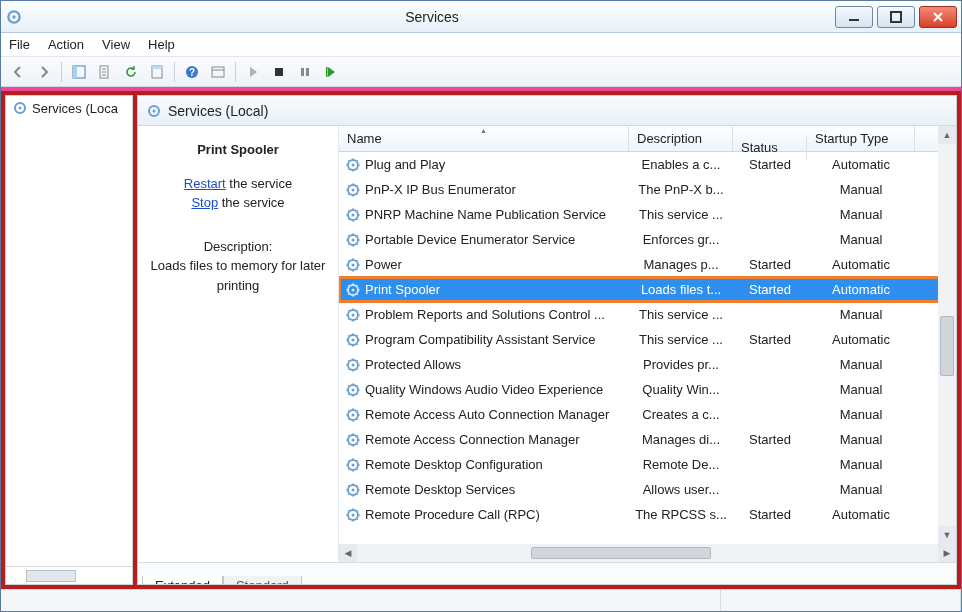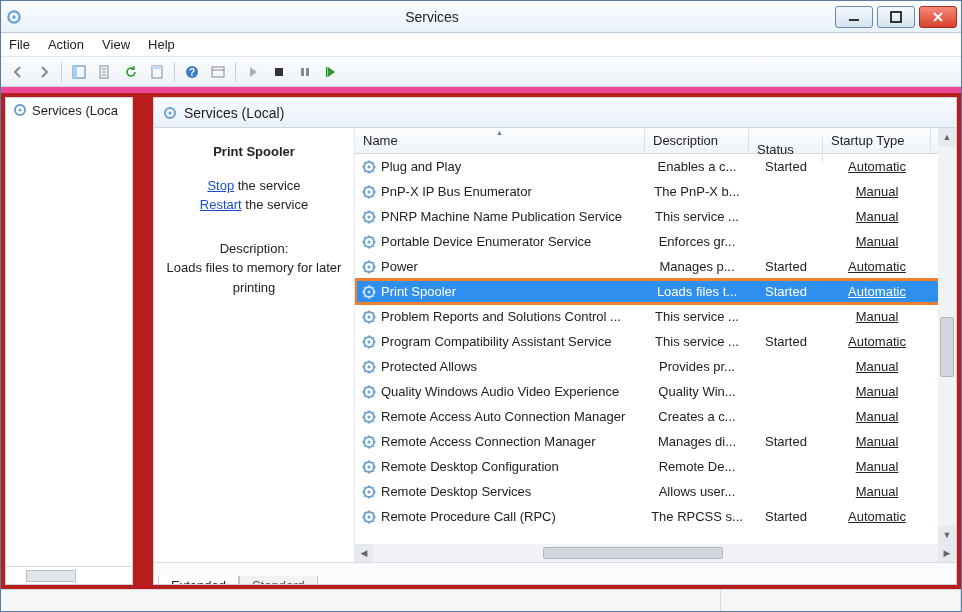--- a/index.html
+++ b/index.html
@@ -10,21 +10,21 @@
 .titlebar .title { flex: 1; font-size: 14px; }
 .win-btns { display: flex; gap: 4px; }
 .win-btn { width: 38px; height: 22px; border: 1px solid #6a88a8; border-radius: 3px; background: linear-gradient(#f5f9fd,#d6e3f0); display: flex; align-items: center; justify-content: center; font-size: 12px; }
 .win-btn.close { background: linear-gradient(#f58a7a,#d8412b); border-color:#a03020; color:#fff; font-weight:bold; }
 .menubar { height: 24px; display: flex; align-items: center; padding: 0 8px; gap: 18px; font-size: 13px; background:#fff; border-bottom:1px solid #e2e6ea; }
 .menubar span { cursor: default; }
 .toolbar { height: 30px; display: flex; align-items: center; padding: 0 6px; gap: 4px; background: linear-gradient(#fafcfe,#eef3f8); border-bottom: 1px solid #d0d8e0; }
 .tbtn { width: 22px; height: 22px; display:flex; align-items:center; justify-content:center; border:1px solid transparent; border-radius:2px; }
 .tbtn svg { width:16px; height:16px; }
 .tsep { width:1px; height:20px; background:#c8d0d8; margin:0 2px; }
-.content { flex:1; display:flex; border-top:6px solid #ec4899; overflow:hidden;gap:16px; }
+.content { flex:1; display:flex; border-top:4px solid #ec4899; overflow:hidden; }
 .left-pane { width:128px; border:1px solid #c8d0d8; margin:4px 2px 4px 4px; background:#fff; display:flex; flex-direction:column; }
 .left-pane .tree-item { padding:4px 6px; display:flex; align-items:center; gap:4px; font-size:13px; white-space:nowrap; overflow:hidden; }
 .left-scroll { margin-top:auto; height:18px; border-top:1px solid #d8d8d8; display:flex; align-items:center; }
 .left-scroll .thumb { width:50px; height:12px; background:#e0e6ec; border:1px solid #b8c0c8; margin-left:20px; }
 .right-pane { flex:1; border:1px solid #c8d0d8; margin:4px 4px 4px 2px; display:flex; flex-direction:column; background:#fff; overflow:hidden; }
 .pane-header { height:30px; background:linear-gradient(#f8fbfe,#e8f0f8); border-bottom:1px solid #d0d8e0; display:flex; align-items:center; padding:0 8px; gap:6px; font-size:14px; }
 .pane-body { flex:1; display:flex; overflow:hidden; }
 .detail-col { width:200px; padding:14px 10px 10px 10px; font-size:13px; line-height:1.5; }
 .detail-col .svc-name { font-weight:bold; margin-bottom:14px; }
 .detail-col .link { color:#1a4ec8; text-decoration:underline; cursor:pointer; }
@@ -36,21 +36,21 @@
 .th.desc { width:104px; }
 .th.status { width:74px;margin-top:18px; }
 .th.startup { width:108px; }
 .th .sort-ind { position:absolute; left:50%; top:1px; transform:translateX(-50%); font-size:7px; color:#5a7ba0; }
 .tbody { flex:1; overflow:hidden; position:relative; }
 .row { display:flex; height:25px; align-items:center; font-size:13px; }
 .row .cell { padding:0 6px; overflow:hidden; white-space:nowrap; text-overflow:ellipsis; }
 .row .cell.name { width:290px; display:flex; align-items:center; gap:4px; }
 .row .cell.desc { width:104px; }
 .row .cell.status { width:74px; }
-.row .cell.startup { width:108px;text-decoration:underline; }
+.row .cell.startup { width:108px; }
 .row.selected { background:#2f8fef; color:#fff; }
 .row.highlighted { outline:3px solid #f08030; outline-offset:-2px; }
 .gear-icon { width:16px; height:16px; flex-shrink:0; }
 .vscroll { position:absolute; right:0; top:0; bottom:18px; width:18px; background:#f0f2f5; display:flex; flex-direction:column; }
 .vscroll .arrow { height:18px; display:flex; align-items:center; justify-content:center; font-size:9px; color:#666; background:#e6eaee; }
 .vscroll .track { flex:1; position:relative; }
 .vscroll .thumb { position:absolute; left:2px; right:2px; top:45%; height:60px; background:#d0d6dc; border:1px solid #b0b8c0; border-radius:2px; }
 .hscroll { height:18px; background:#f0f2f5; display:flex; align-items:center; }
 .hscroll .arrow { width:18px; height:18px; display:flex; align-items:center; justify-content:center; font-size:9px; color:#666; background:#e6eaee; }
 .hscroll .track { flex:1; position:relative; height:14px; }
@@ -192,22 +192,22 @@
       <div class="pane-header">
         <svg class="gear-icon" viewBox="0 0 16 16">
             <circle cx="8" cy="8" r="5" fill="none" stroke="#6aa0d0" stroke-width="2"></circle>
             <circle cx="8" cy="8" r="1.5" fill="#6aa0d0"></circle>
           </svg>
         <span>Services (Local)</span>
       </div>
       <div class="pane-body">
         <div class="detail-col">
           <div class="svc-name">Print Spooler</div>
+          <div><span class="link">Restart</span><span> the service</span></div>
           <div><span class="link">Stop</span><span> the service</span></div>
-          <div><span class="link">Restart</span><span> the service</span></div>
           <div class="desc-label">Description:</div>
           <div>Loads files to memory for later printing</div>
         </div>
 
         <div class="table-wrap">
           <div class="thead">
             <div class="th name">
                 <span>Name</span>
                 <span class="sort-ind">▲</span>
               </div>

